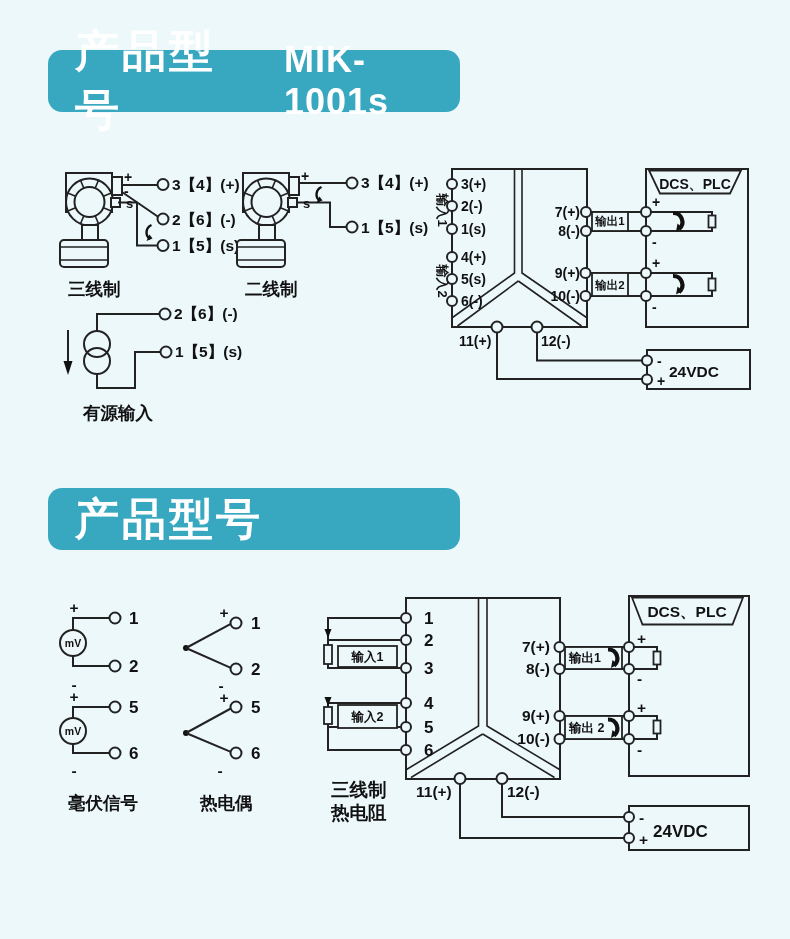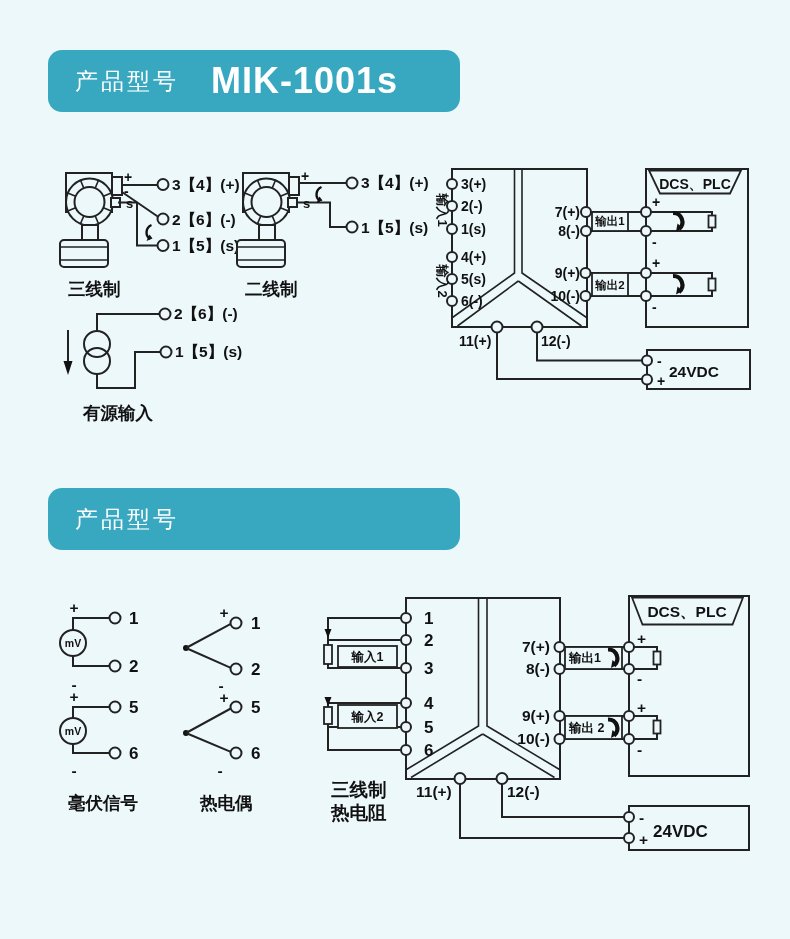--- a/index.html
+++ b/index.html
@@ -1,20 +1,20 @@
 <!DOCTYPE html>
 <html><head>
 <meta charset="utf-8">
 <style>
   html,body{margin:0;padding:0;}
   .page{position:relative;width:790px;height:939px;background:#edf8fb;overflow:hidden;
         font-family:"Liberation Sans",sans-serif;}
   .banner{position:absolute;left:48px;width:412px;height:62px;background:#38a8c0;
           border-radius:14px;color:#ffffff;display:flex;align-items:center;}
-  .banner .cjk{font-size:23px;font-weight:400;margin-left:27px;letter-spacing:3px;}
+  .banner .cjk{font-size:44px;font-weight:700;margin-left:27px;letter-spacing:3px;}
   .banner .model{font-size:36px;font-weight:600;margin-left:32px;letter-spacing:1px;}
   svg{position:absolute;left:0;top:0;}
   .w{stroke:#222222;stroke-width:2;fill:none;}
   .w1{stroke:#222222;stroke-width:1.6;fill:none;}
   .bgf{fill:#edf8fb;stroke:#222222;stroke-width:2;}
   .bgf1{fill:#edf8fb;stroke:#222222;stroke-width:1.8;}
   circle.t{fill:#edf8fb;stroke:#222222;stroke-width:2;}
   .blk{fill:#111111;stroke:none;}
   text{fill:#111111;font-weight:700;font-family:"Liberation Sans",sans-serif;}
   .f10{font-size:10.5px;}.f11{font-size:11.5px;}.f12{font-size:12.5px;}

